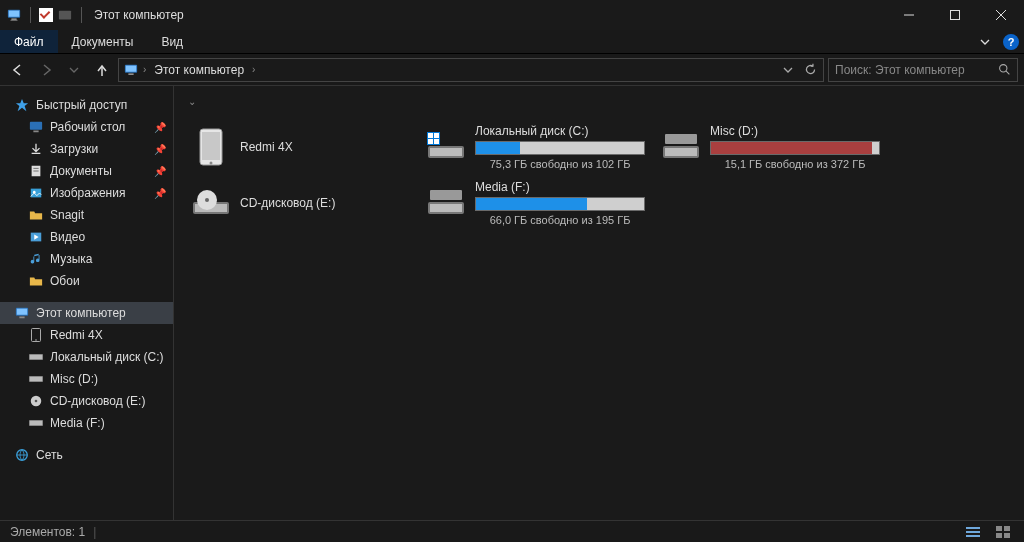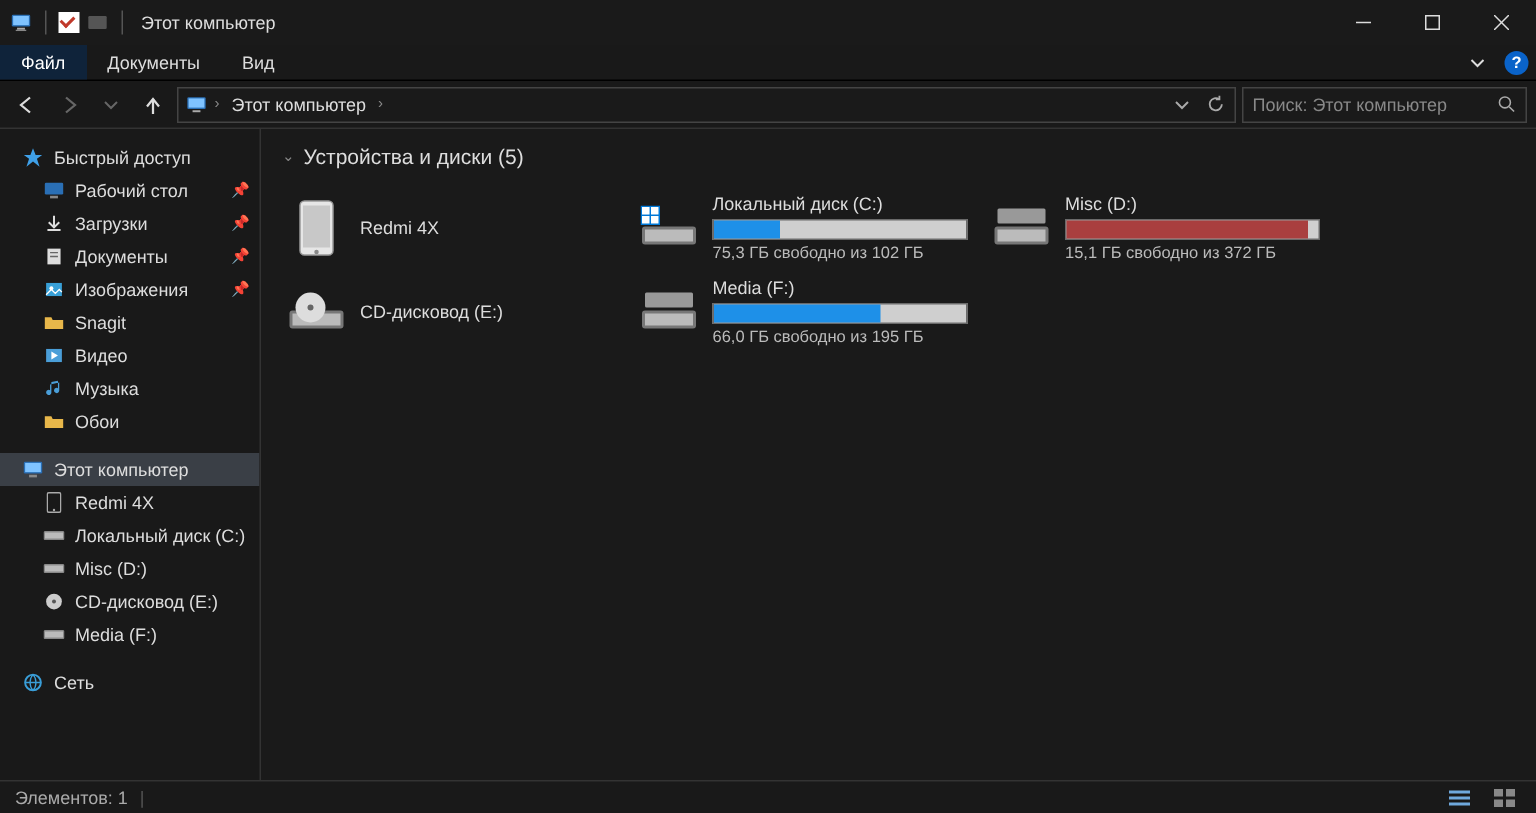--- a/index.html
+++ b/index.html
@@ -44,21 +44,21 @@
 .main { flex:1; background:#1a1a1a; padding:10px 14px; overflow:auto; }
 .section-header { display:flex; align-items:center; gap:6px; color:#ddd; font-size:14px; margin-bottom:12px; }
 .section-chevron { color:#888; font-size:10px; }
 .drive-grid { display:grid; grid-template-columns: 235px 235px 235px; gap-row:20px; }
 .drive { display:flex; align-items:center; gap:10px; padding:4px; height:56px; }
 .drive-ic { width:38px; height:38px; display:flex; align-items:center; justify-content:center; }
 .drive-info { display:flex; flex-direction:column; gap:3px; width:170px; }
 .drive-name { font-size:12px; color:#ddd; }
 .drive-bar { width:170px; height:14px; border:1px solid #6a6a6a; background:#cfcfcf; position:relative; }
 .drive-bar-fill { position:absolute; top:0; left:0; bottom:0; }
-.drive-sub { font-size:11px; color:#bbb; }
+.drive-sub { font-size:11px; color:#bbb;text-align:center; }
 .statusbar { height:22px; background:#191919; border-top:1px solid #333; display:flex; align-items:center; padding:0 10px; font-size:12px; color:#aaa; gap:8px; }
 .status-sep { color:#555; }
 .status-spacer { flex:1; }
 .view-btn { width:22px; height:18px; display:flex; align-items:center; justify-content:center; }
 svg { display:block; }
 </style>
 </head>
 <body>
 
 <div class="titlebar">
@@ -326,21 +326,20 @@
             </svg>
           </span>
         <span>Сеть</span>
       </div>
     </div>
   </div>
 
   <div class="main">
     <div class="section-header">
       <span class="section-chevron">⌄</span>
-      <span>Устройства и диски (5)</span>
     </div>
     <div class="drive-grid" id="drive-grid">
         <div class="drive">
           <div class="drive-ic">
             <svg width="28" height="38" viewBox="0 0 28 38">
               <rect x="3" y="1" width="22" height="36" rx="3" fill="#e6e6e6" stroke="#999"></rect>
               <rect x="5" y="4" width="18" height="28" fill="#c8c8c8"></rect>
               <circle cx="14" cy="35" r="1.5" fill="#888"></circle>
             </svg>
           </div>

